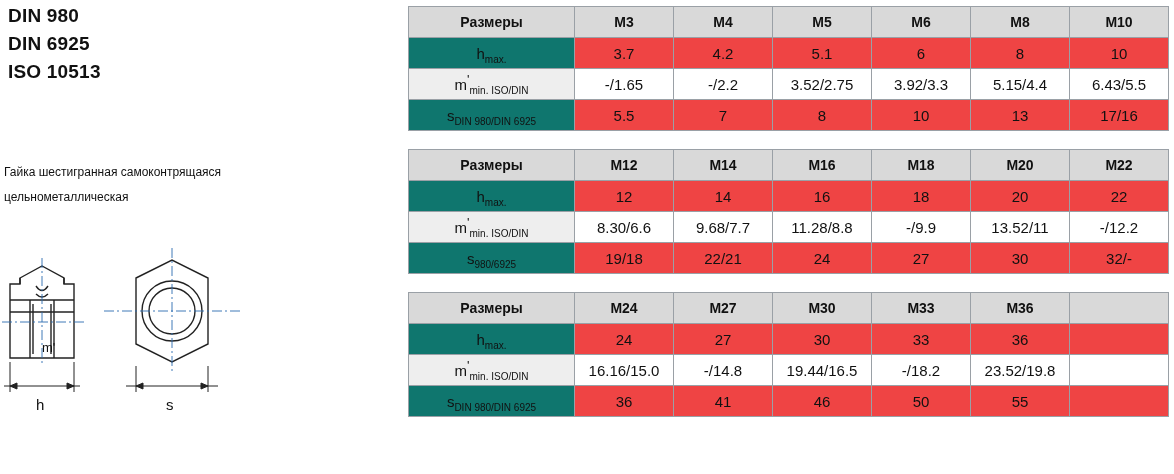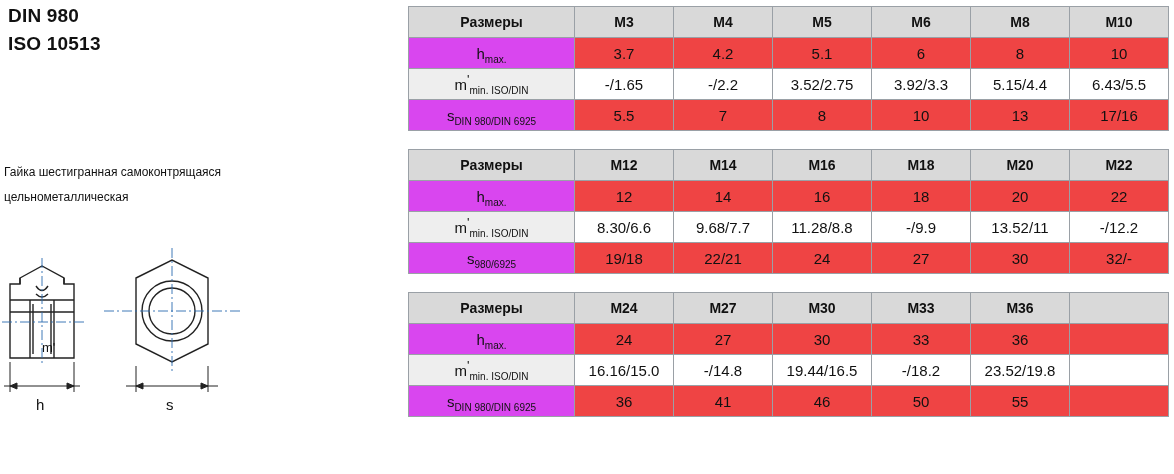--- a/index.html
+++ b/index.html
@@ -93,21 +93,21 @@
   }
   table.spec tr.row-label-gray td.rowhead,
   table.spec td.rowhead {
     background: #eeeeee;
     font-weight: normal;
   }
   table.spec tr.shaded td {
     background: #ef4444;
   }
   table.spec tr.shaded td.rowhead {
-    background: #d946ef;
+    background: #0f766e;
   }
   table.spec td.blank {
     background: #ffffff;
     border: 1px solid #9aa0a6;
   }
   
   col.c0 { width: 166px; }
   col.cx { width: 99px; }
 
   .sub {
@@ -126,20 +126,21 @@
 </style>
 </head>
 <body>
 
 <div class="page">
 
   <div class="left-col">
 
     <div class="std-list">
       <div class="std-item">DIN 980</div>
+      <div class="std-item">DIN 6925</div>
       <div class="std-item">ISO 10513</div>
     </div>
 
     <div class="desc">
       <div>Гайка шестигранная самоконтрящаяся</div>
       <div>цельнометаллическая</div>
     </div>
 
     <div class="drawing">
       <svg width="400" height="200" viewBox="0 0 400 200" xmlns="http://www.w3.org/2000/svg">

